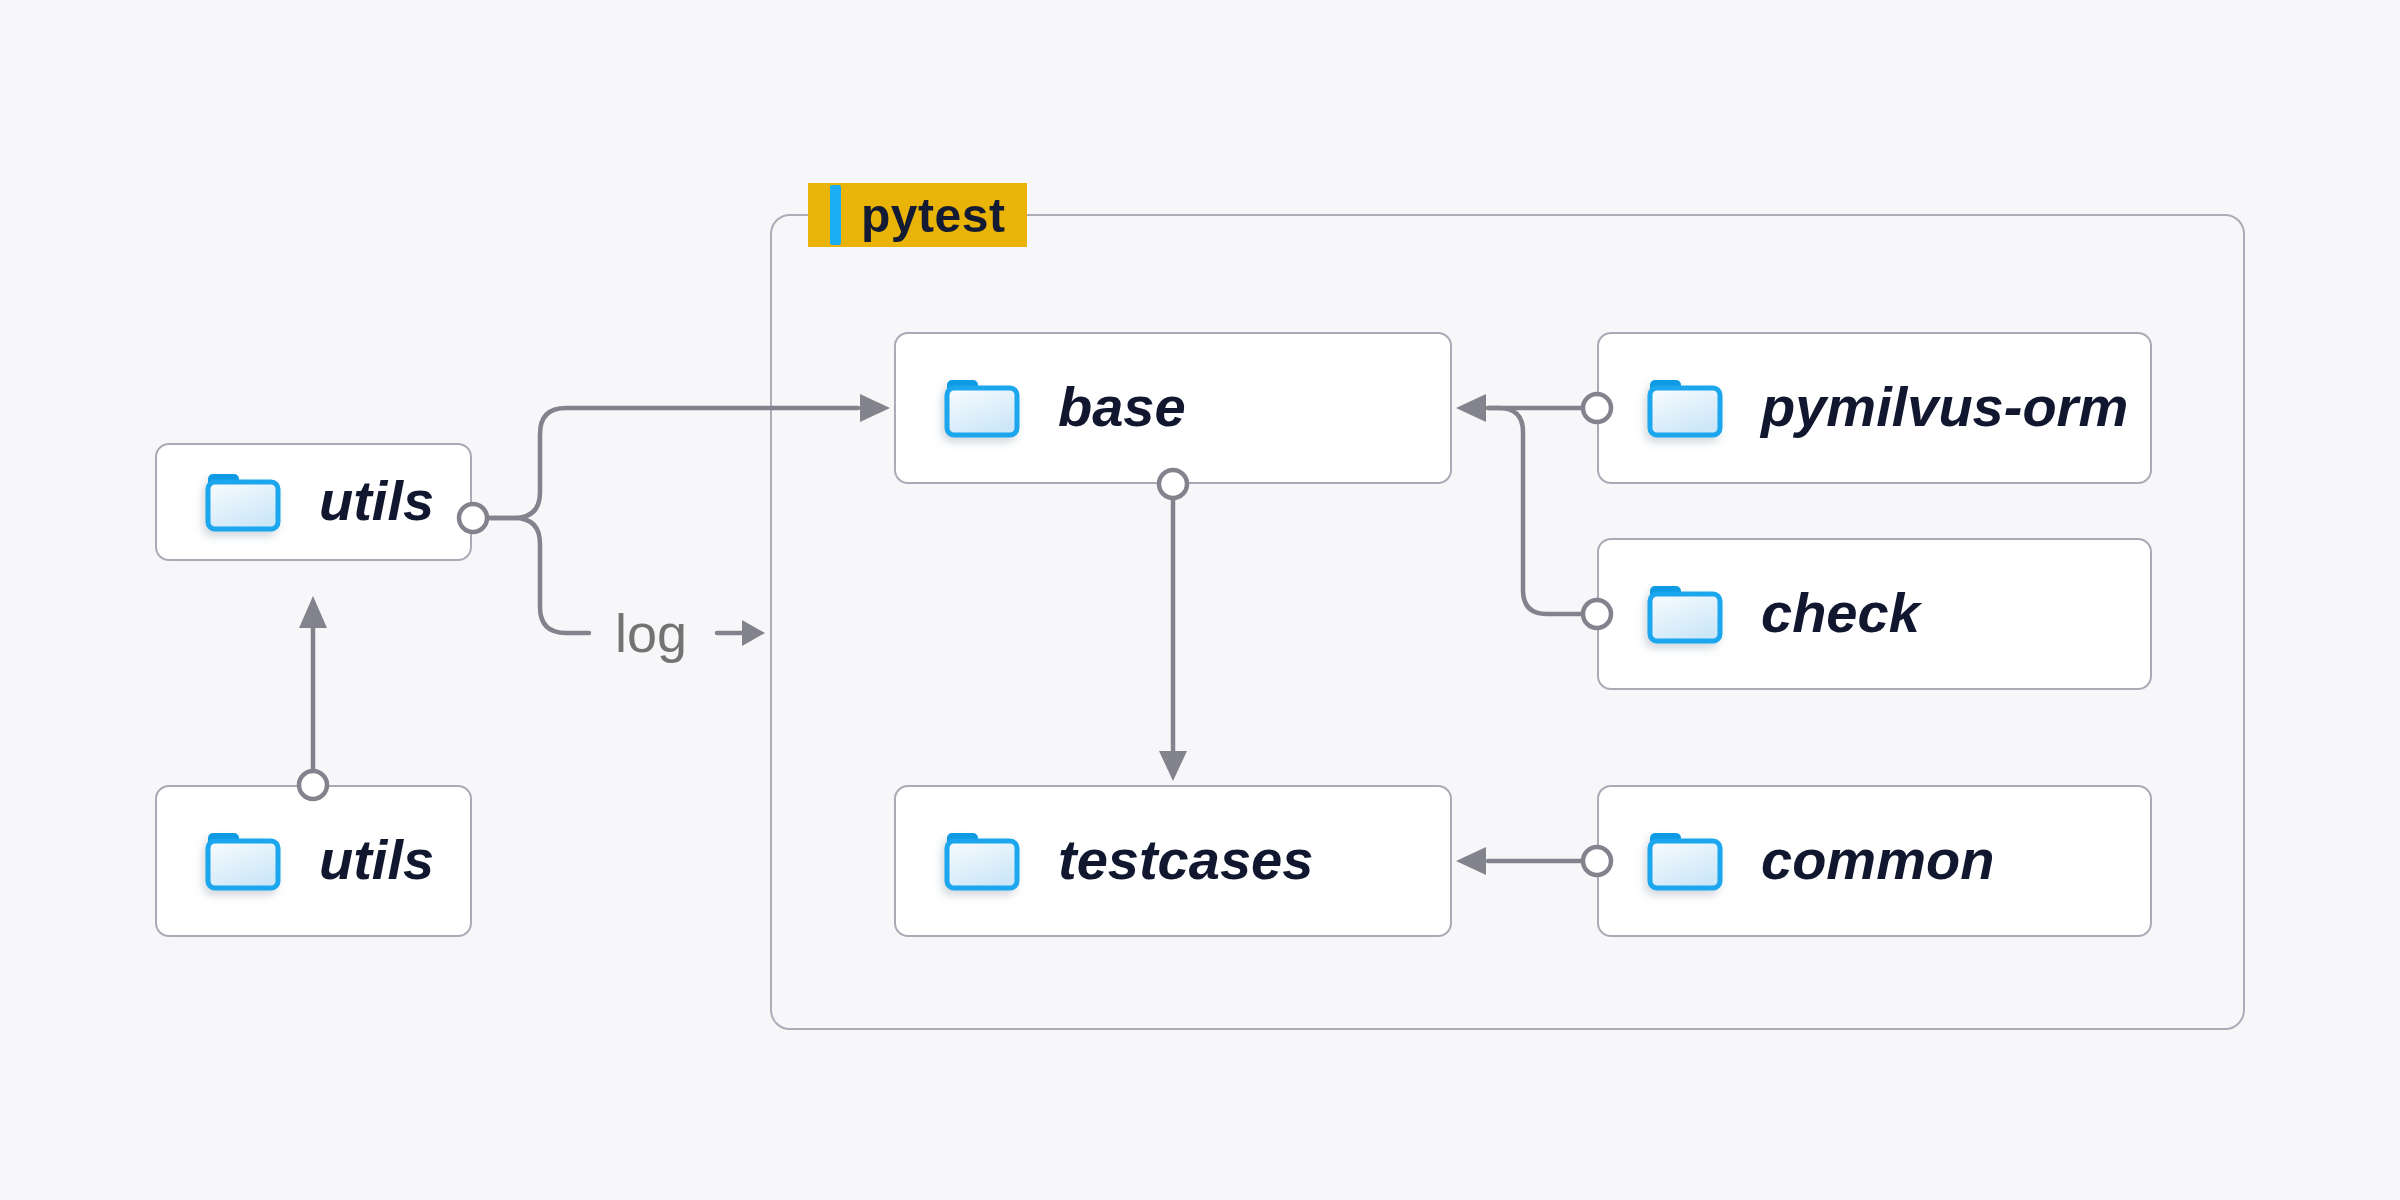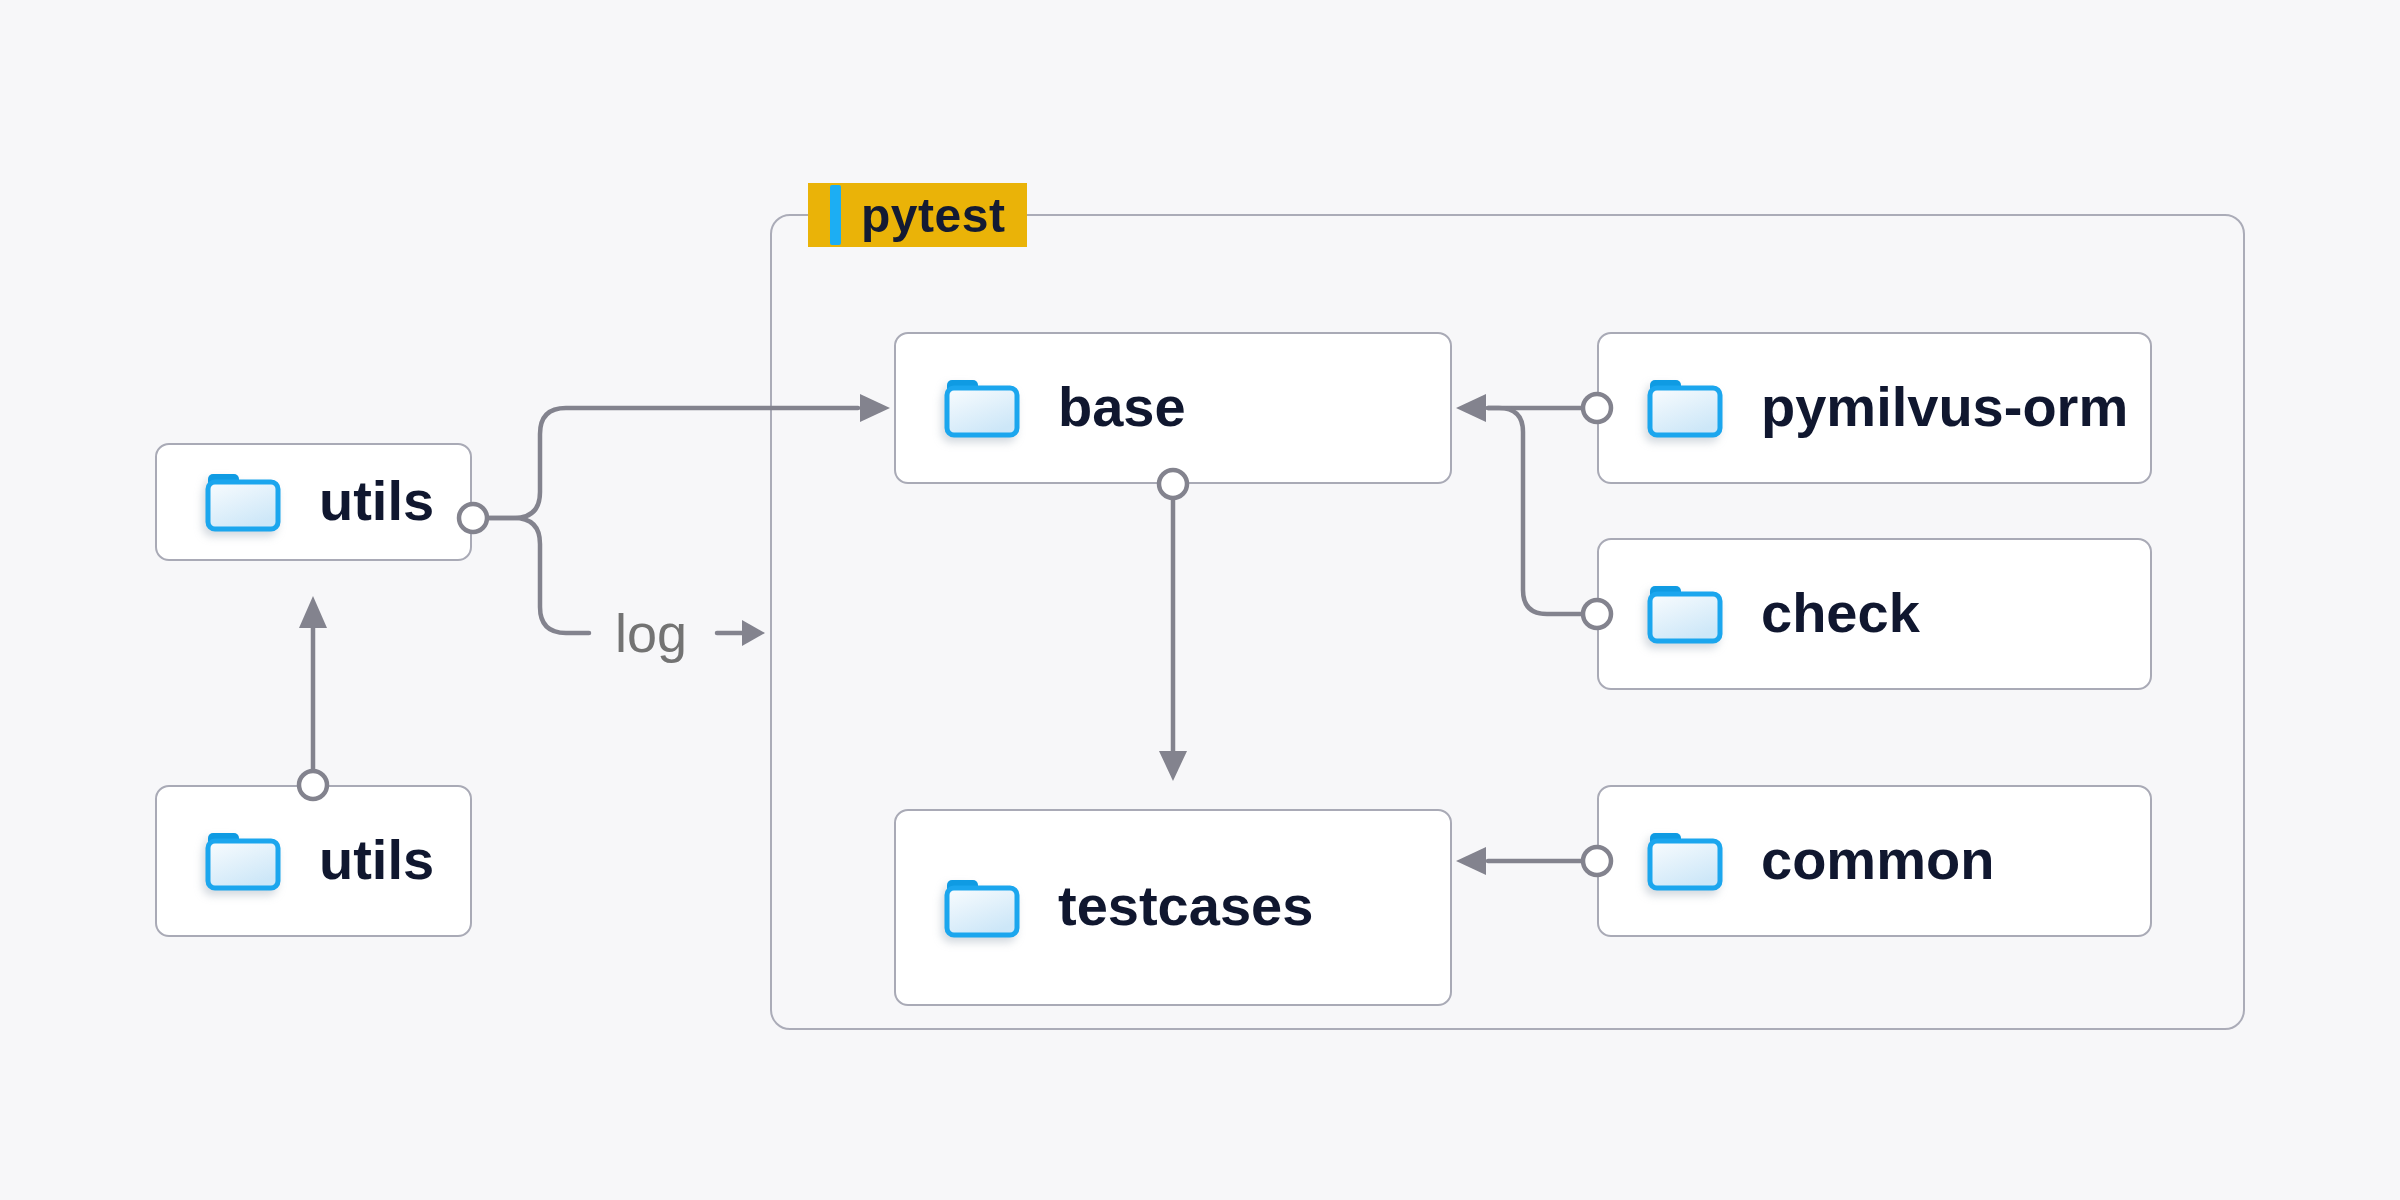--- a/index.html
+++ b/index.html
@@ -66,34 +66,35 @@
     padding-left: 48px;
     gap: 38px;
   }
   .node .label {
     font-size: 56px;
     font-weight: 700;
     color: #10172f;
     white-space: nowrap;
     letter-spacing: 0px;
     transform: translateY(-2px);
+    font-style: italic;
   }
   .folder {
     width: 76px;
     height: 62px;
     flex: none;
     filter: drop-shadow(-3px 5px 4px rgba(110,130,150,0.30));
   }
 
   .n-utils     { left: 155px;  top: 443px; width: 317px; height: 118px; }
   .n-config    { left: 155px;  top: 785px; width: 317px; height: 152px; }
   .n-base      { left: 894px;  top: 332px; width: 558px; height: 152px; }
   .n-pymilvus  { left: 1597px; top: 332px; width: 555px; height: 152px; }
   .n-check     { left: 1597px; top: 538px; width: 555px; height: 152px; }
-  .n-testcases { left: 894px;  top: 785px; width: 558px; height: 197px; margin-top: 24px; }
+  .n-testcases { left: 894px;  top: 785px; width: 558px; height: 152px; }
   .n-common    { left: 1597px; top: 785px; width: 555px; height: 152px; }
 
   
   .edge-label {
     position: absolute;
     left: 593px;
     top: 604px;
     width: 116px;
     height: 58px;
     line-height: 58px;

